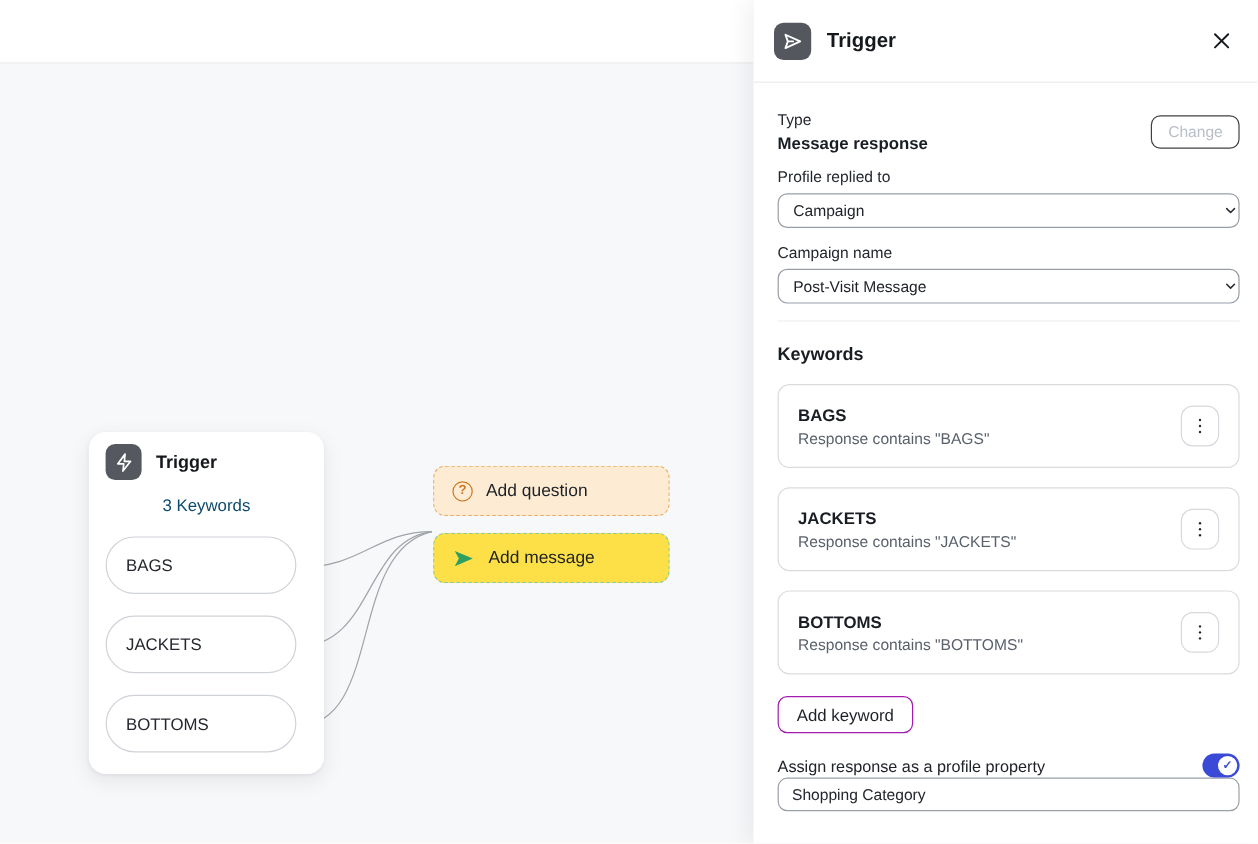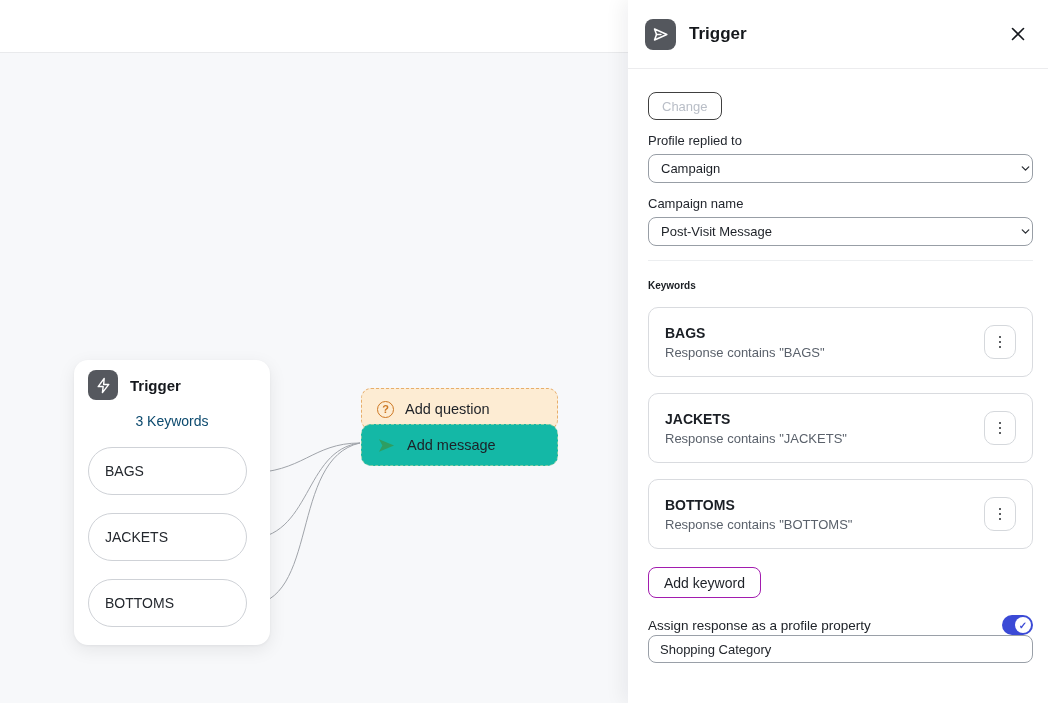--- a/index.html
+++ b/index.html
@@ -20,21 +20,21 @@
   .node-title { font-size:15px; font-weight:700; color:#15181d; }
   .node-sub { margin-top:13px; font-size:14px; color:#0c4a6e;text-align:center; }
   .pill { margin-top:18px; width:159px; height:48px; border:1px solid #cfd2d7; border-radius:24px;
           background:#fff; display:flex; align-items:center; padding-left:16px; font-size:14px; color:#24282e; }
   .pill:first-of-type { margin-top:19px; }
 
   .canvas-btn { position:absolute; left:361px; width:197px; height:42px; border-radius:10px;
                 display:flex; align-items:center; gap:11px; padding-left:15px; cursor:pointer;
                 font-family:"Liberation Sans", sans-serif; font-size:14.5px; color:#1d2127; }
   .add-question { top:388px; background:#fdecd3; border:1.5px dashed #e7ae6b; }
-  .add-message  { top:424px; background:#14b8a6; border:1.5px dashed #86cba2;align-items:center; }
+  .add-message  { top:444px; background:#fde047; border:1.5px dashed #86cba2;align-items:center; }
   .q-icon { width:17px; height:17px; border:1.7px solid #cd7722; border-radius:50%; color:#cd7722;
             font-size:11px; font-weight:700; display:flex; align-items:center; justify-content:center; line-height:1; }
   .m-icon { display:flex; align-items:center; }
 
   
   .panel { position:relative; width:420px; height:703px; background:#fff; box-shadow:-6px 0 18px rgba(20,24,31,.06); z-index:5; display:flex; flex-direction:column; }
   .panel-header { height:69px; flex:0 0 auto; display:flex; align-items:center; padding:0 16px 0 17px; border-bottom:1px solid #ececee; }
   .panel-icon { width:31px; height:31px; border-radius:8px; background:#54575d; display:flex; align-items:center; justify-content:center; flex:0 0 auto; }
   .panel-title { margin-left:13px; font-size:17px; font-weight:700; color:#15181c; flex:1; }
   .close-btn { width:28px; height:28px; border:none; background:transparent; cursor:pointer; display:flex; align-items:center; justify-content:center; }
@@ -46,21 +46,21 @@
   .change-btn { height:28px; padding:0 13px; background:#fff; border:1px solid #404040; border-radius:8px;
                 color:#b9bec7; font-size:13px; font-family:"Liberation Sans", sans-serif; cursor:pointer; }
 
   .field-label { margin-top:13px; font-size:13px; color:#23272e; }
   .select { margin-top:6px; height:29px; border:1px solid #989ea6; border-radius:8px; background:#fff;
             display:flex; align-items:center; justify-content:space-between; padding:0 0 0 12px;
             font-size:13px; color:#1d2127; cursor:pointer; }
 
   .divider { margin-top:14px; height:1px; background:#eceef0; }
 
-  .kw-heading { margin-top:19px; font-size:10px; font-weight:700; color:#191d22; }
+  .kw-heading { margin-top:19px; font-size:15px; font-weight:700; color:#191d22; }
   .kw-card { margin-top:16px; height:70px; border:1px solid #d9dbdf; border-radius:10px; background:#fff;
              display:flex; align-items:center; justify-content:space-between; padding:0 16px 0 16px; }
   .kw-card:first-of-type { margin-top:9px; }
   .kw-title { font-size:14px; font-weight:700; color:#1a1e24; }
   .kw-sub { margin-top:4px; font-size:13px; color:#5a616b; }
   .kebab { width:32px; height:34px; border:1px solid #d5d8dc; border-radius:10px; background:#fff; cursor:pointer;
            display:flex; flex-direction:column; align-items:center; justify-content:center; gap:2.5px; }
   .kebab i { width:2.6px; height:2.6px; border-radius:50%; background:#24282e; }
 
   .add-kw-btn { margin-top:18px; height:31px; padding:1px 15px; background:#fff; border:1px solid #a21caf;
@@ -134,20 +134,24 @@
       <button class="close-btn">
         <svg width="16" height="16" viewBox="0 0 16 16" stroke="#15181d" stroke-width="1.6" stroke-linecap="round">
           <path d="M2.5 2.5 L13.5 13.5 M13.5 2.5 L2.5 13.5"></path>
         </svg>
       </button>
     </div>
 
     <div class="panel-body">
 
       <div class="type-row">
+        <div>
+          <div class="type-label">Type</div>
+          <div class="type-value">Message response</div>
+        </div>
         <button class="change-btn">Change</button>
       </div>
 
       <div class="field-label">Profile replied to</div>
       <div class="select">
         <span>Campaign</span>
         <svg width="13" height="13" viewBox="0 0 24 24" fill="none" stroke="#2b2f35" stroke-width="2.4" stroke-linecap="round" stroke-linejoin="round">
             <path d="M6 9 L12 15 L18 9"></path>
           </svg>
       </div>

